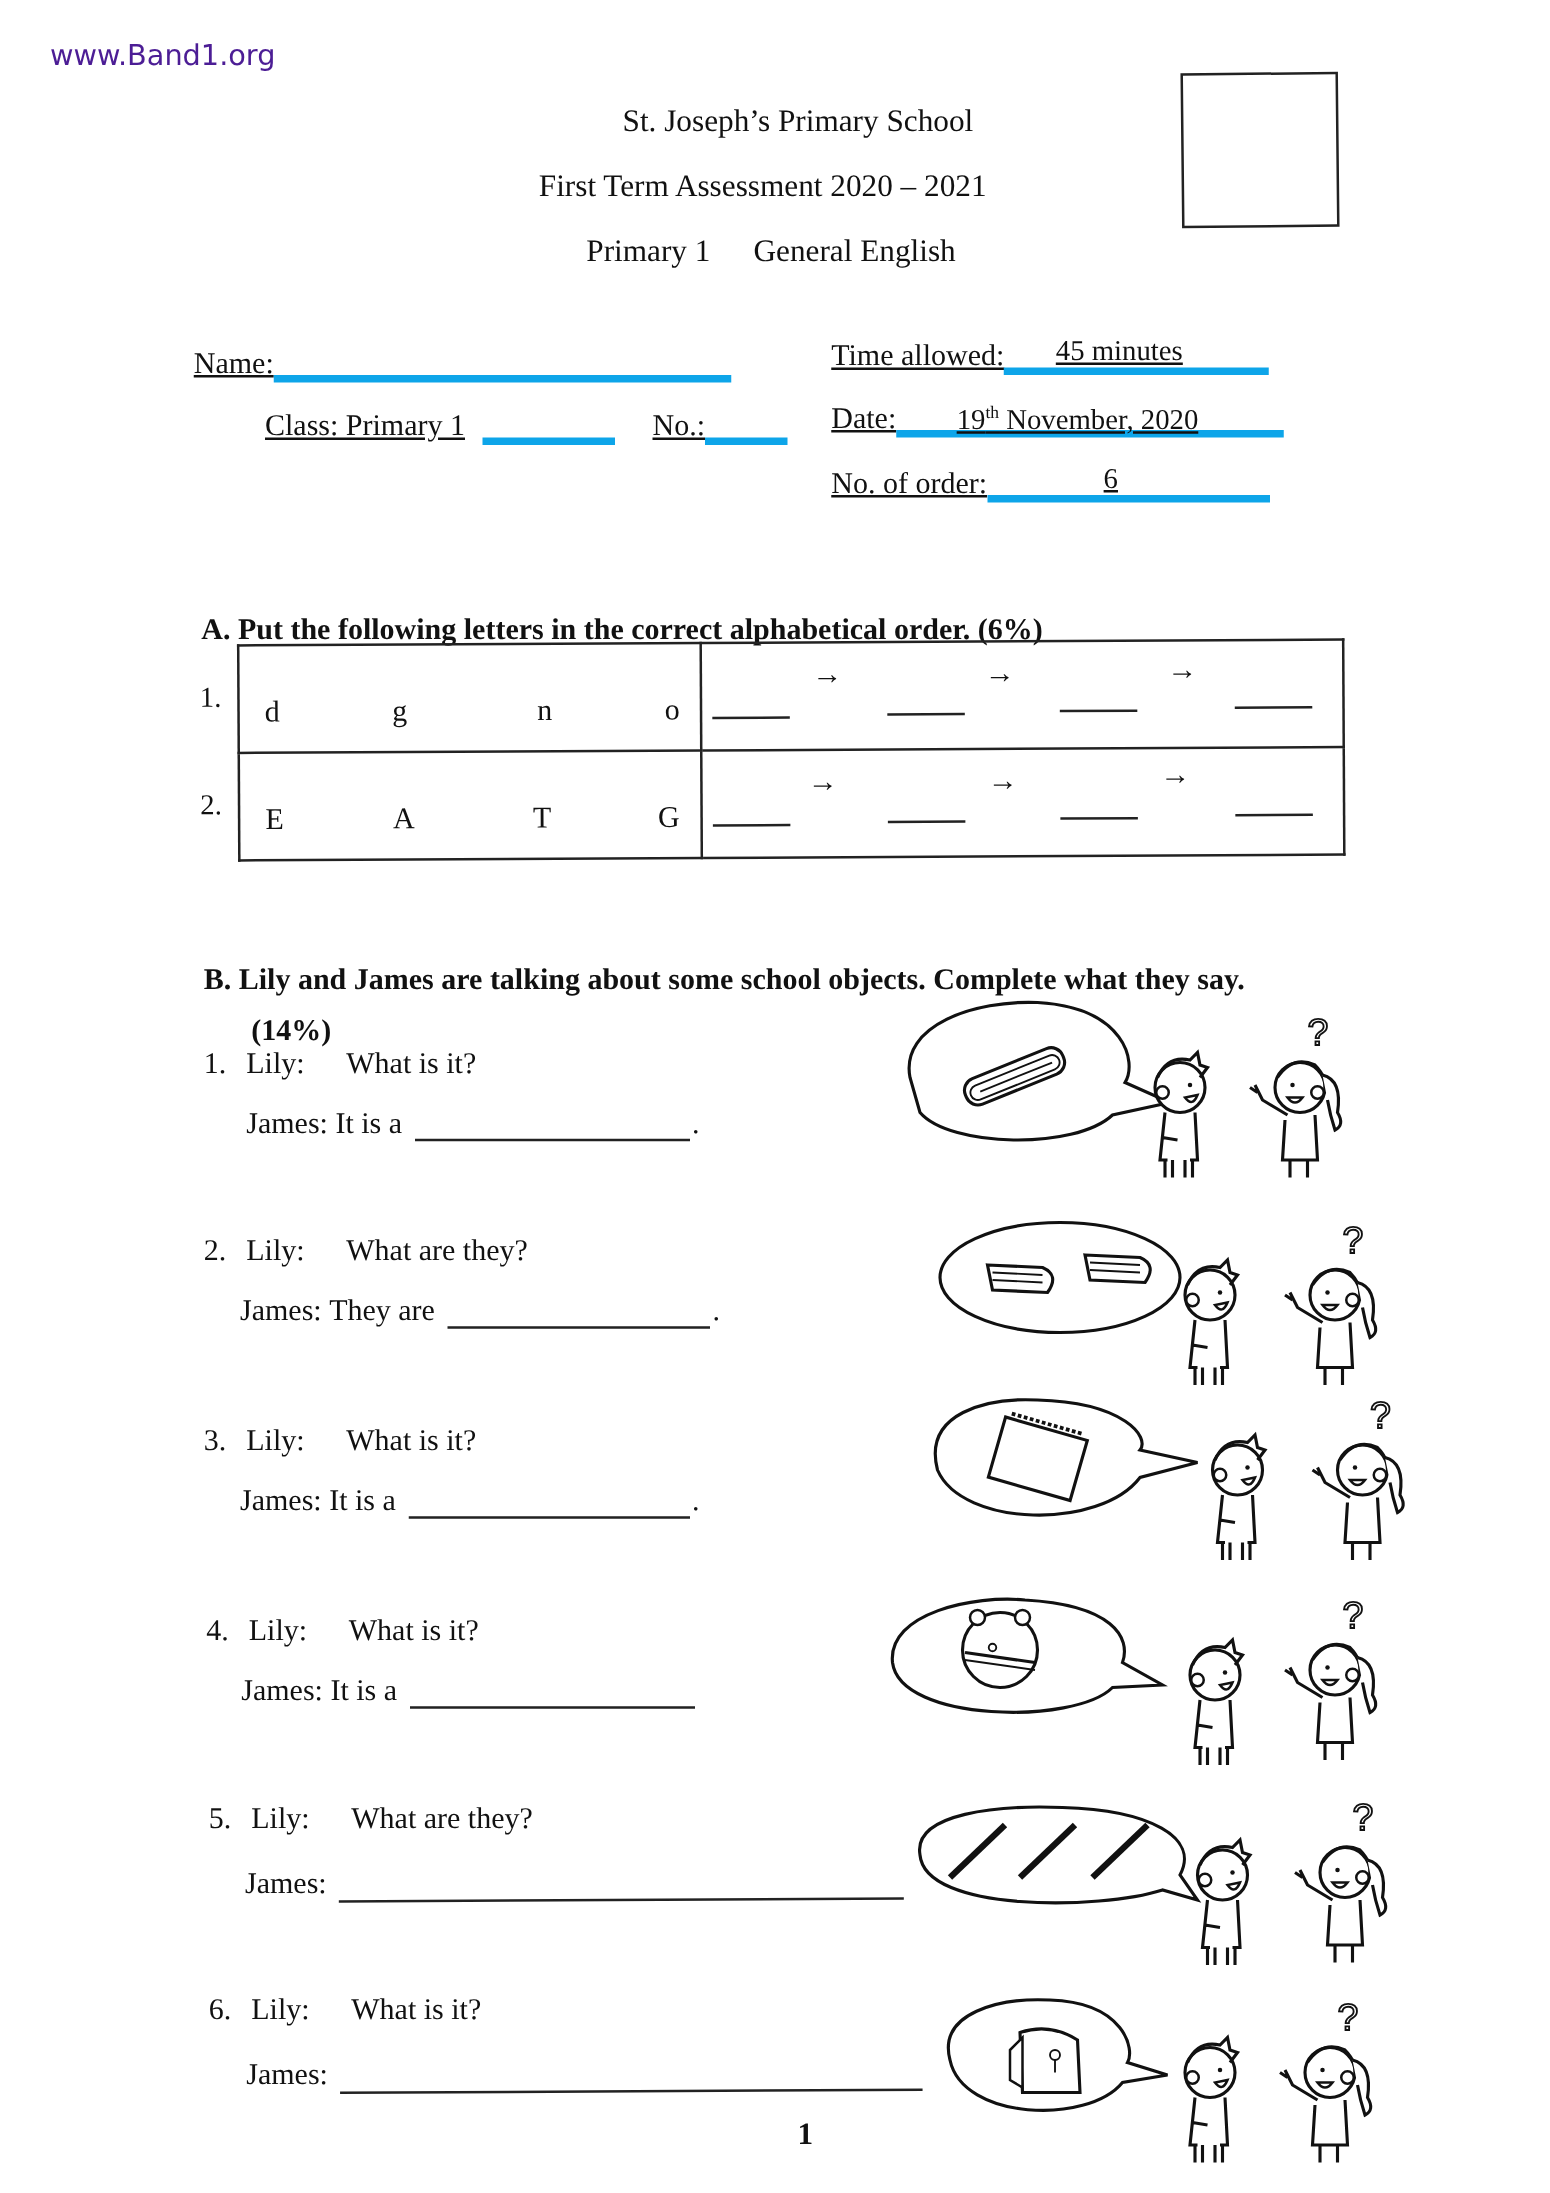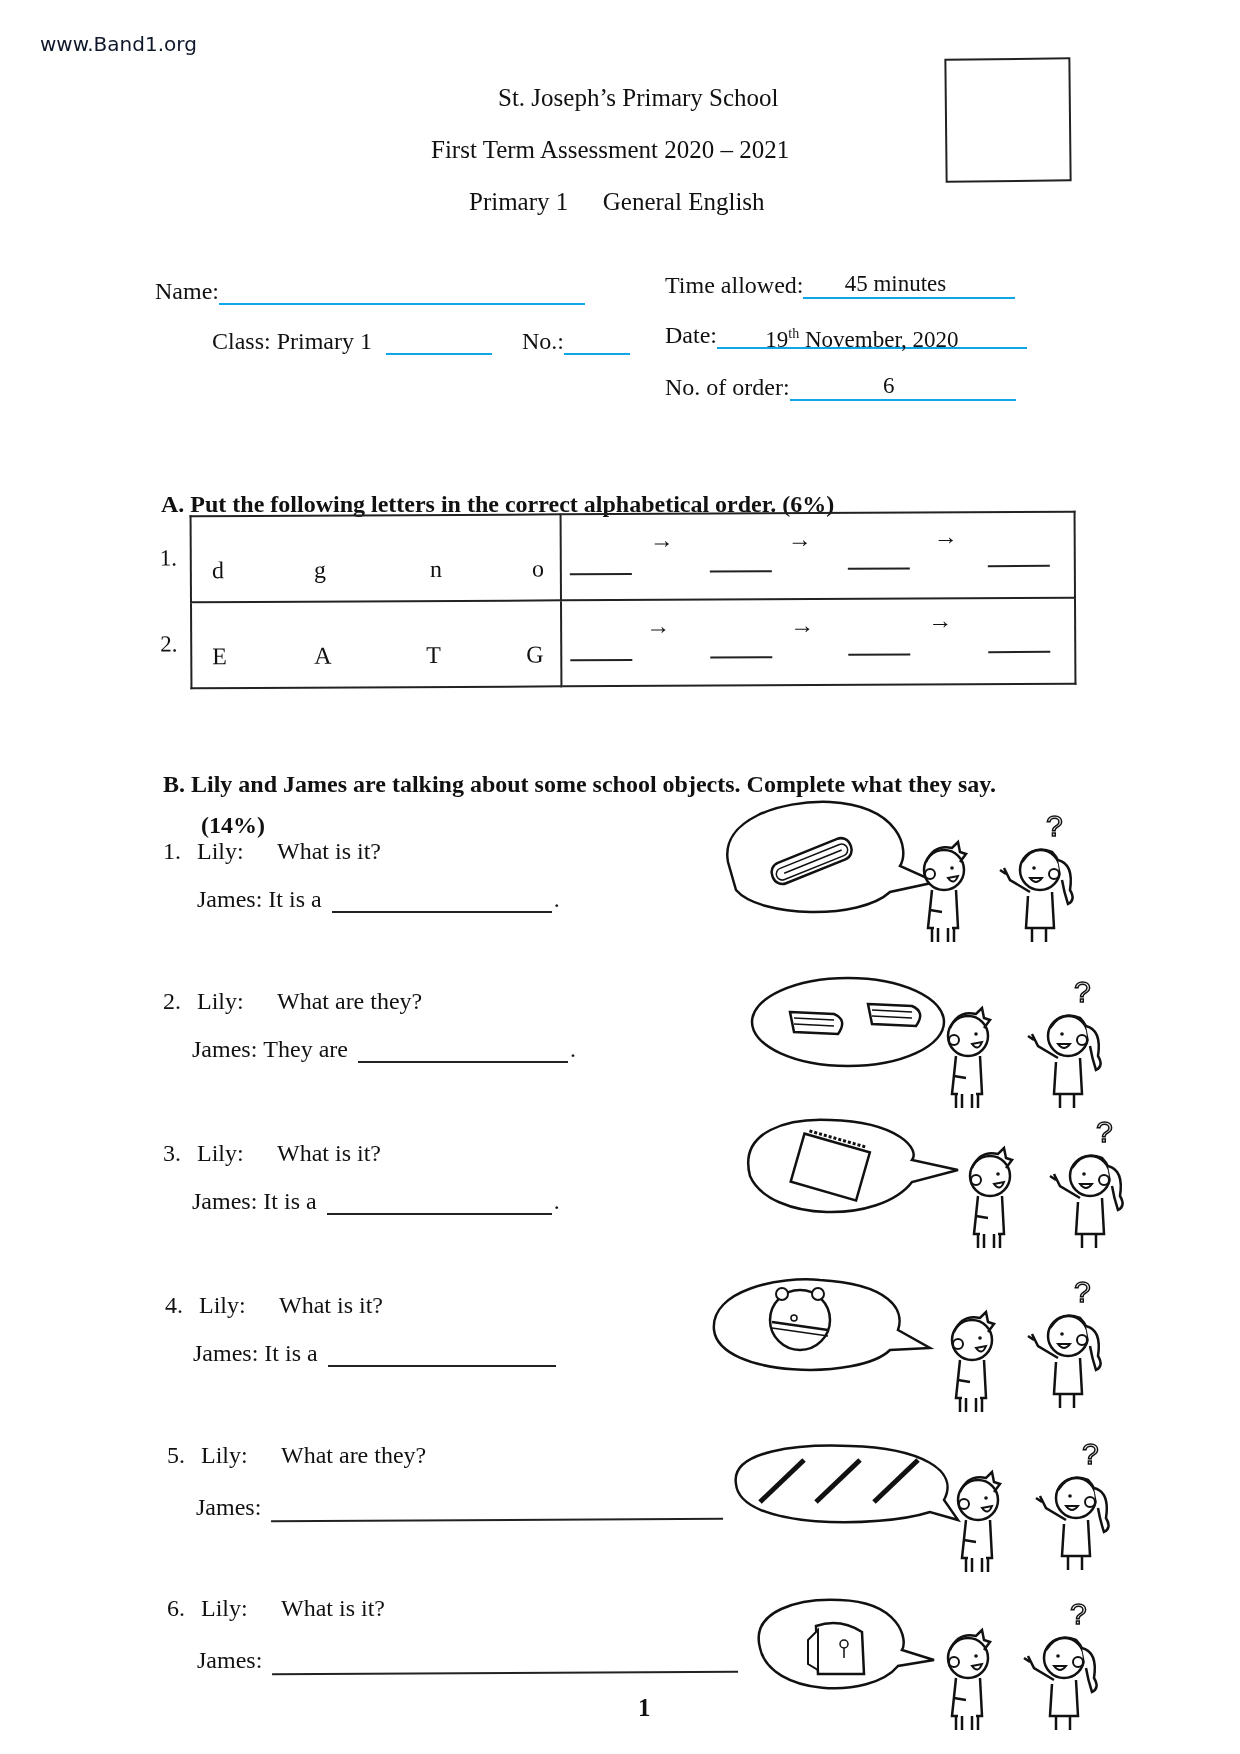--- a/index.html
+++ b/index.html
@@ -1,22 +1,22 @@
 <!DOCTYPE html>
 <html><head>
 <meta charset="utf-8">
 <style>
   html, body { margin:0; padding:0; background:#fff; }
   body { width:1240px; height:1754px; position:relative; overflow:hidden; color:#111; font-family:"Liberation Serif", serif; }
   .abs { position:absolute; }
-  .web { left:40px; top:32px; font-family:"DejaVu Sans", sans-serif; font-size:20px; color:#0f172a; }
+  .web { left:40px; top:32px; font-family:"DejaVu Sans", sans-serif; font-size:23px; color:#4c1d95; }
   .hdr { font-size:25px; white-space:nowrap; }
   .score-box { left:945px; top:58px; width:122px; height:120px; border:2px solid #222; transform:rotate(-0.6deg); }
-  .field { font-size:24px; white-space:nowrap; display:flex; align-items:flex-end; }
-  .uline { display:inline-block; border-bottom:2px solid #0ea5e9; height:22px; text-align:center; font-size:23px; line-height:18px; }
+  .field { font-size:24px; white-space:nowrap; display:flex; align-items:flex-start;text-decoration:underline; }
+  .uline { display:inline-block; border-bottom:6px solid #0ea5e9; height:22px; text-align:center; font-size:23px; line-height:18px; }
   .sec-title { font-weight:bold; font-size:24px; white-space:nowrap;margin-top:19px; }
   table.letters { position:absolute; left:190px; top:513px; width:886px; border-collapse:collapse; transform:rotate(-0.3deg); }
   table.letters td { border:2px solid #222; height:84px; padding:0; }
   .lcell { width:368px; position:relative; }
   .acell { position:relative; }
   .rownum { position:absolute; left:-32px; top:28px; font-size:23px; }
   .ltr { position:absolute; top:40px; font-size:24px; }
   .blank { position:absolute; width:62px; border-bottom:2px solid #222; top:58px; }
   .arrow { position:absolute; top:12px; font-size:24px; }
   .qline { font-size:24px; white-space:nowrap; display:flex; align-items:flex-end; }

